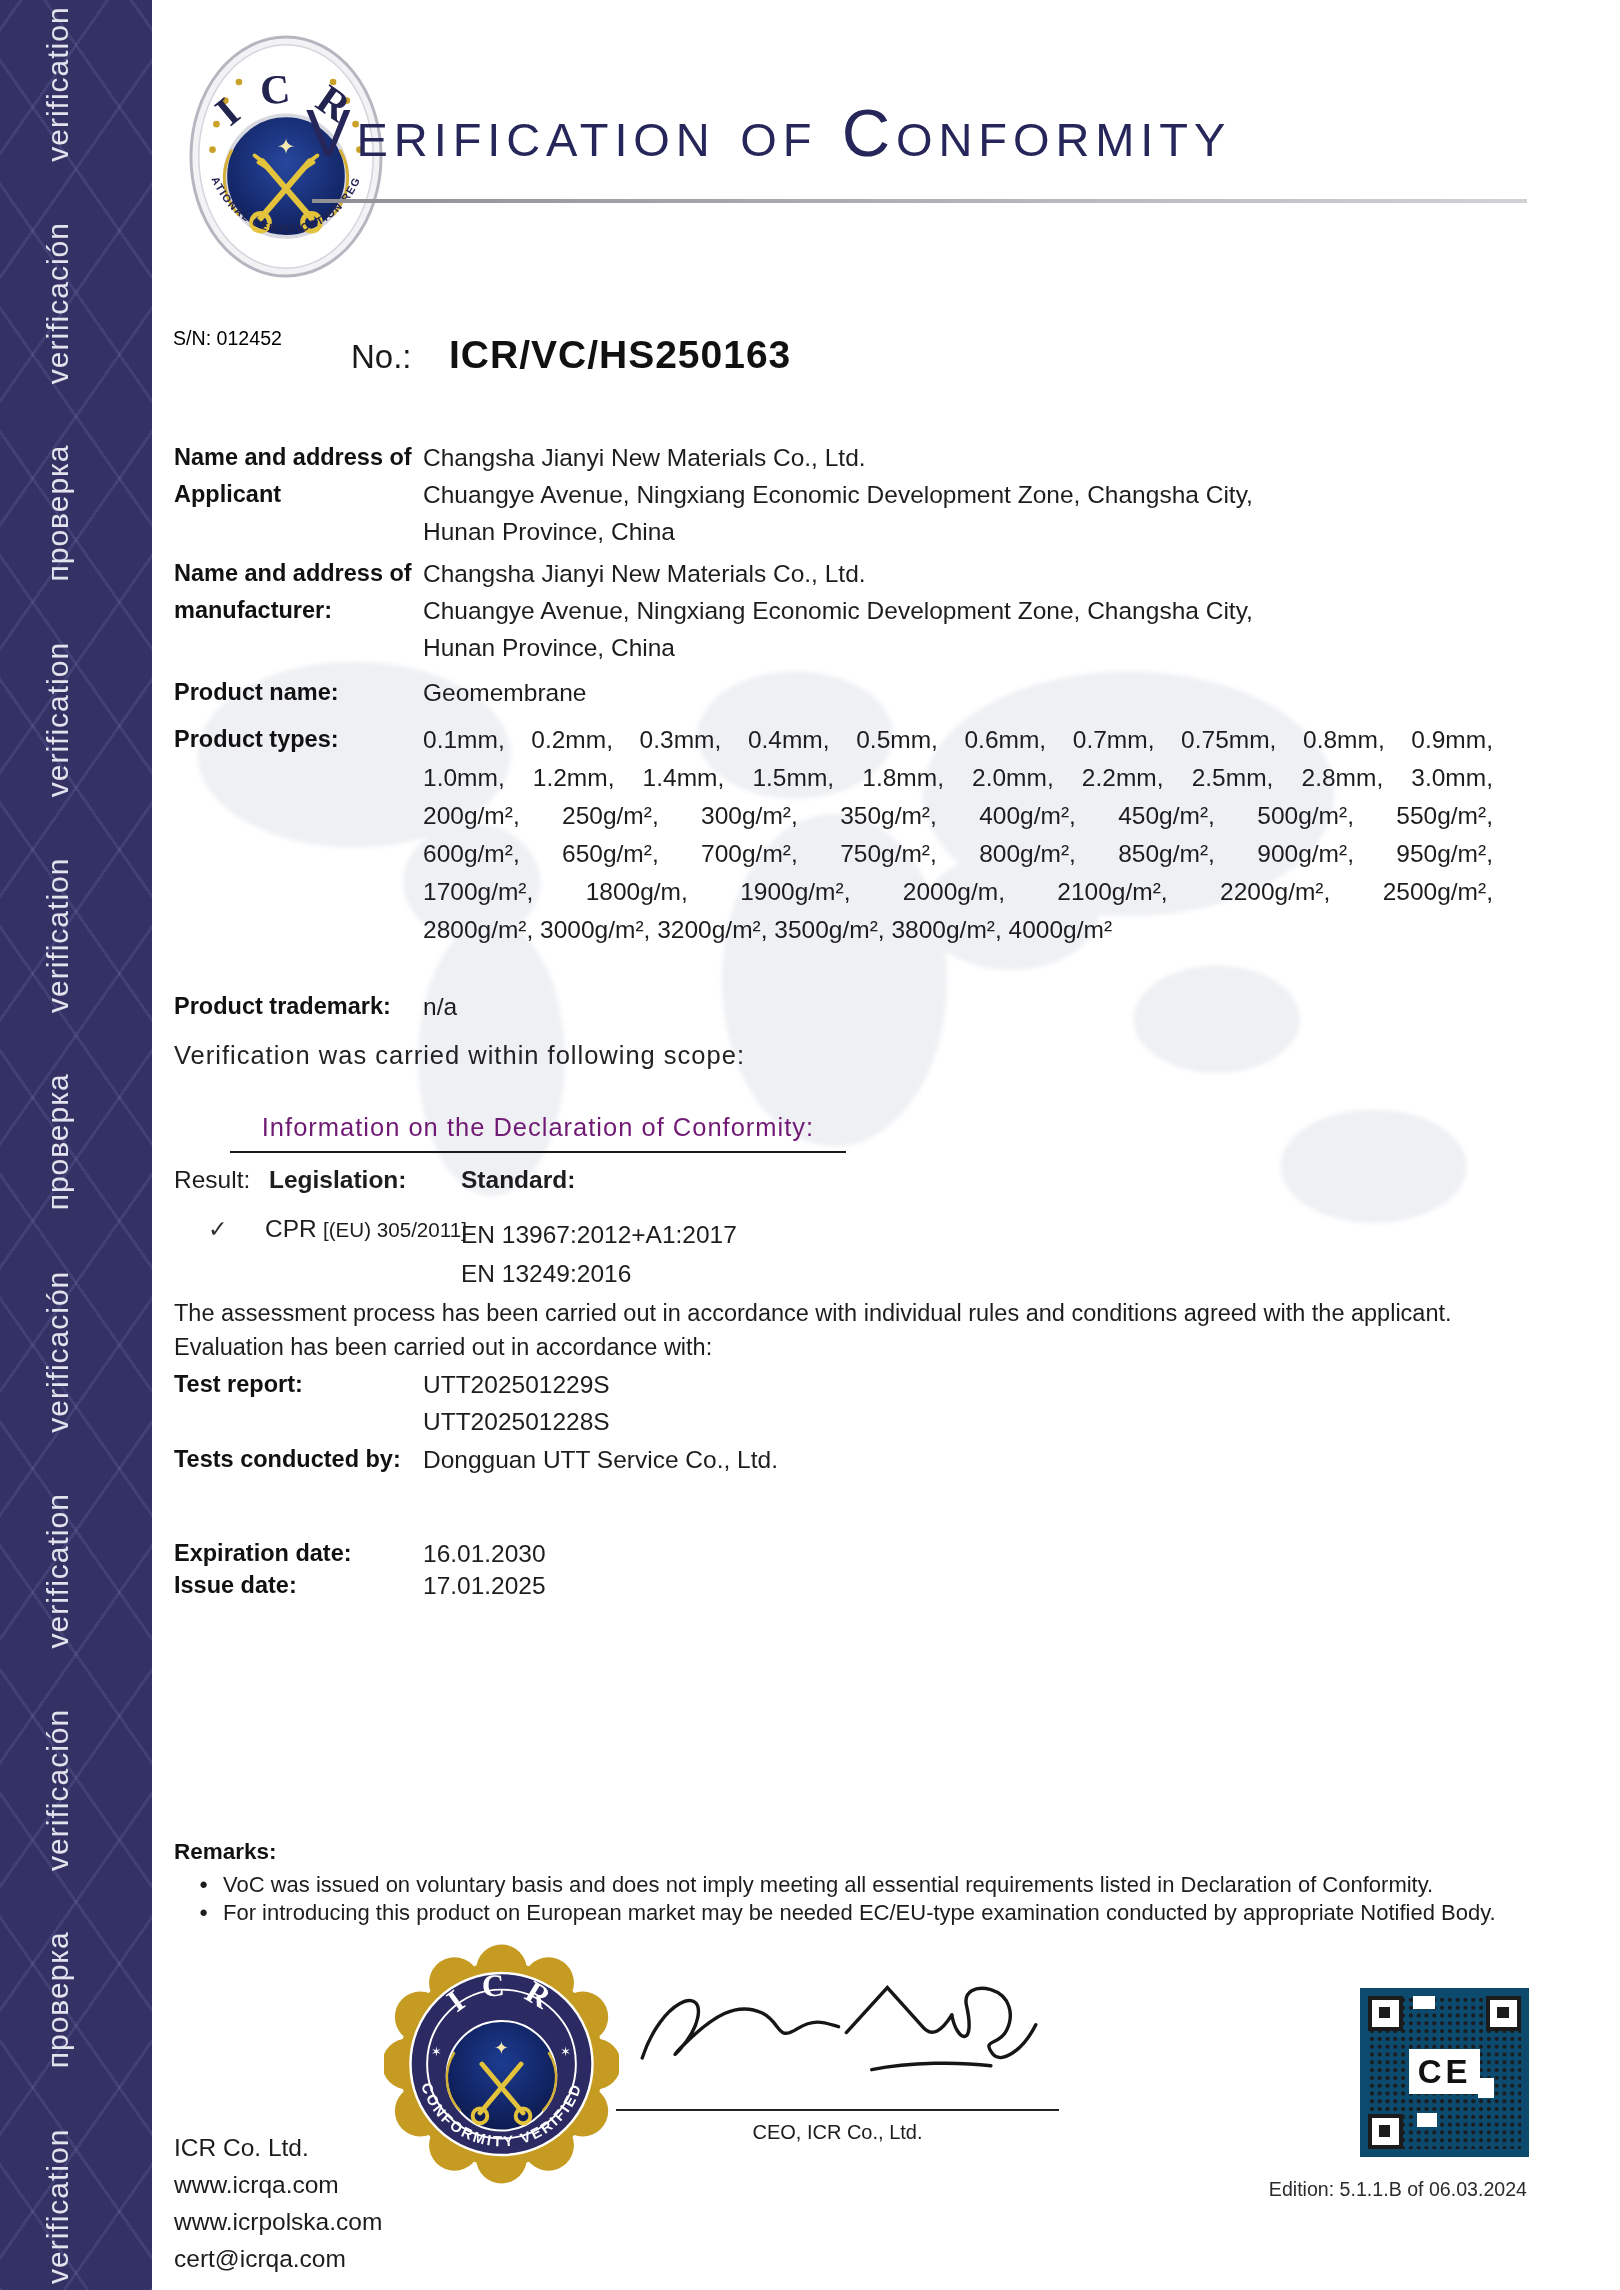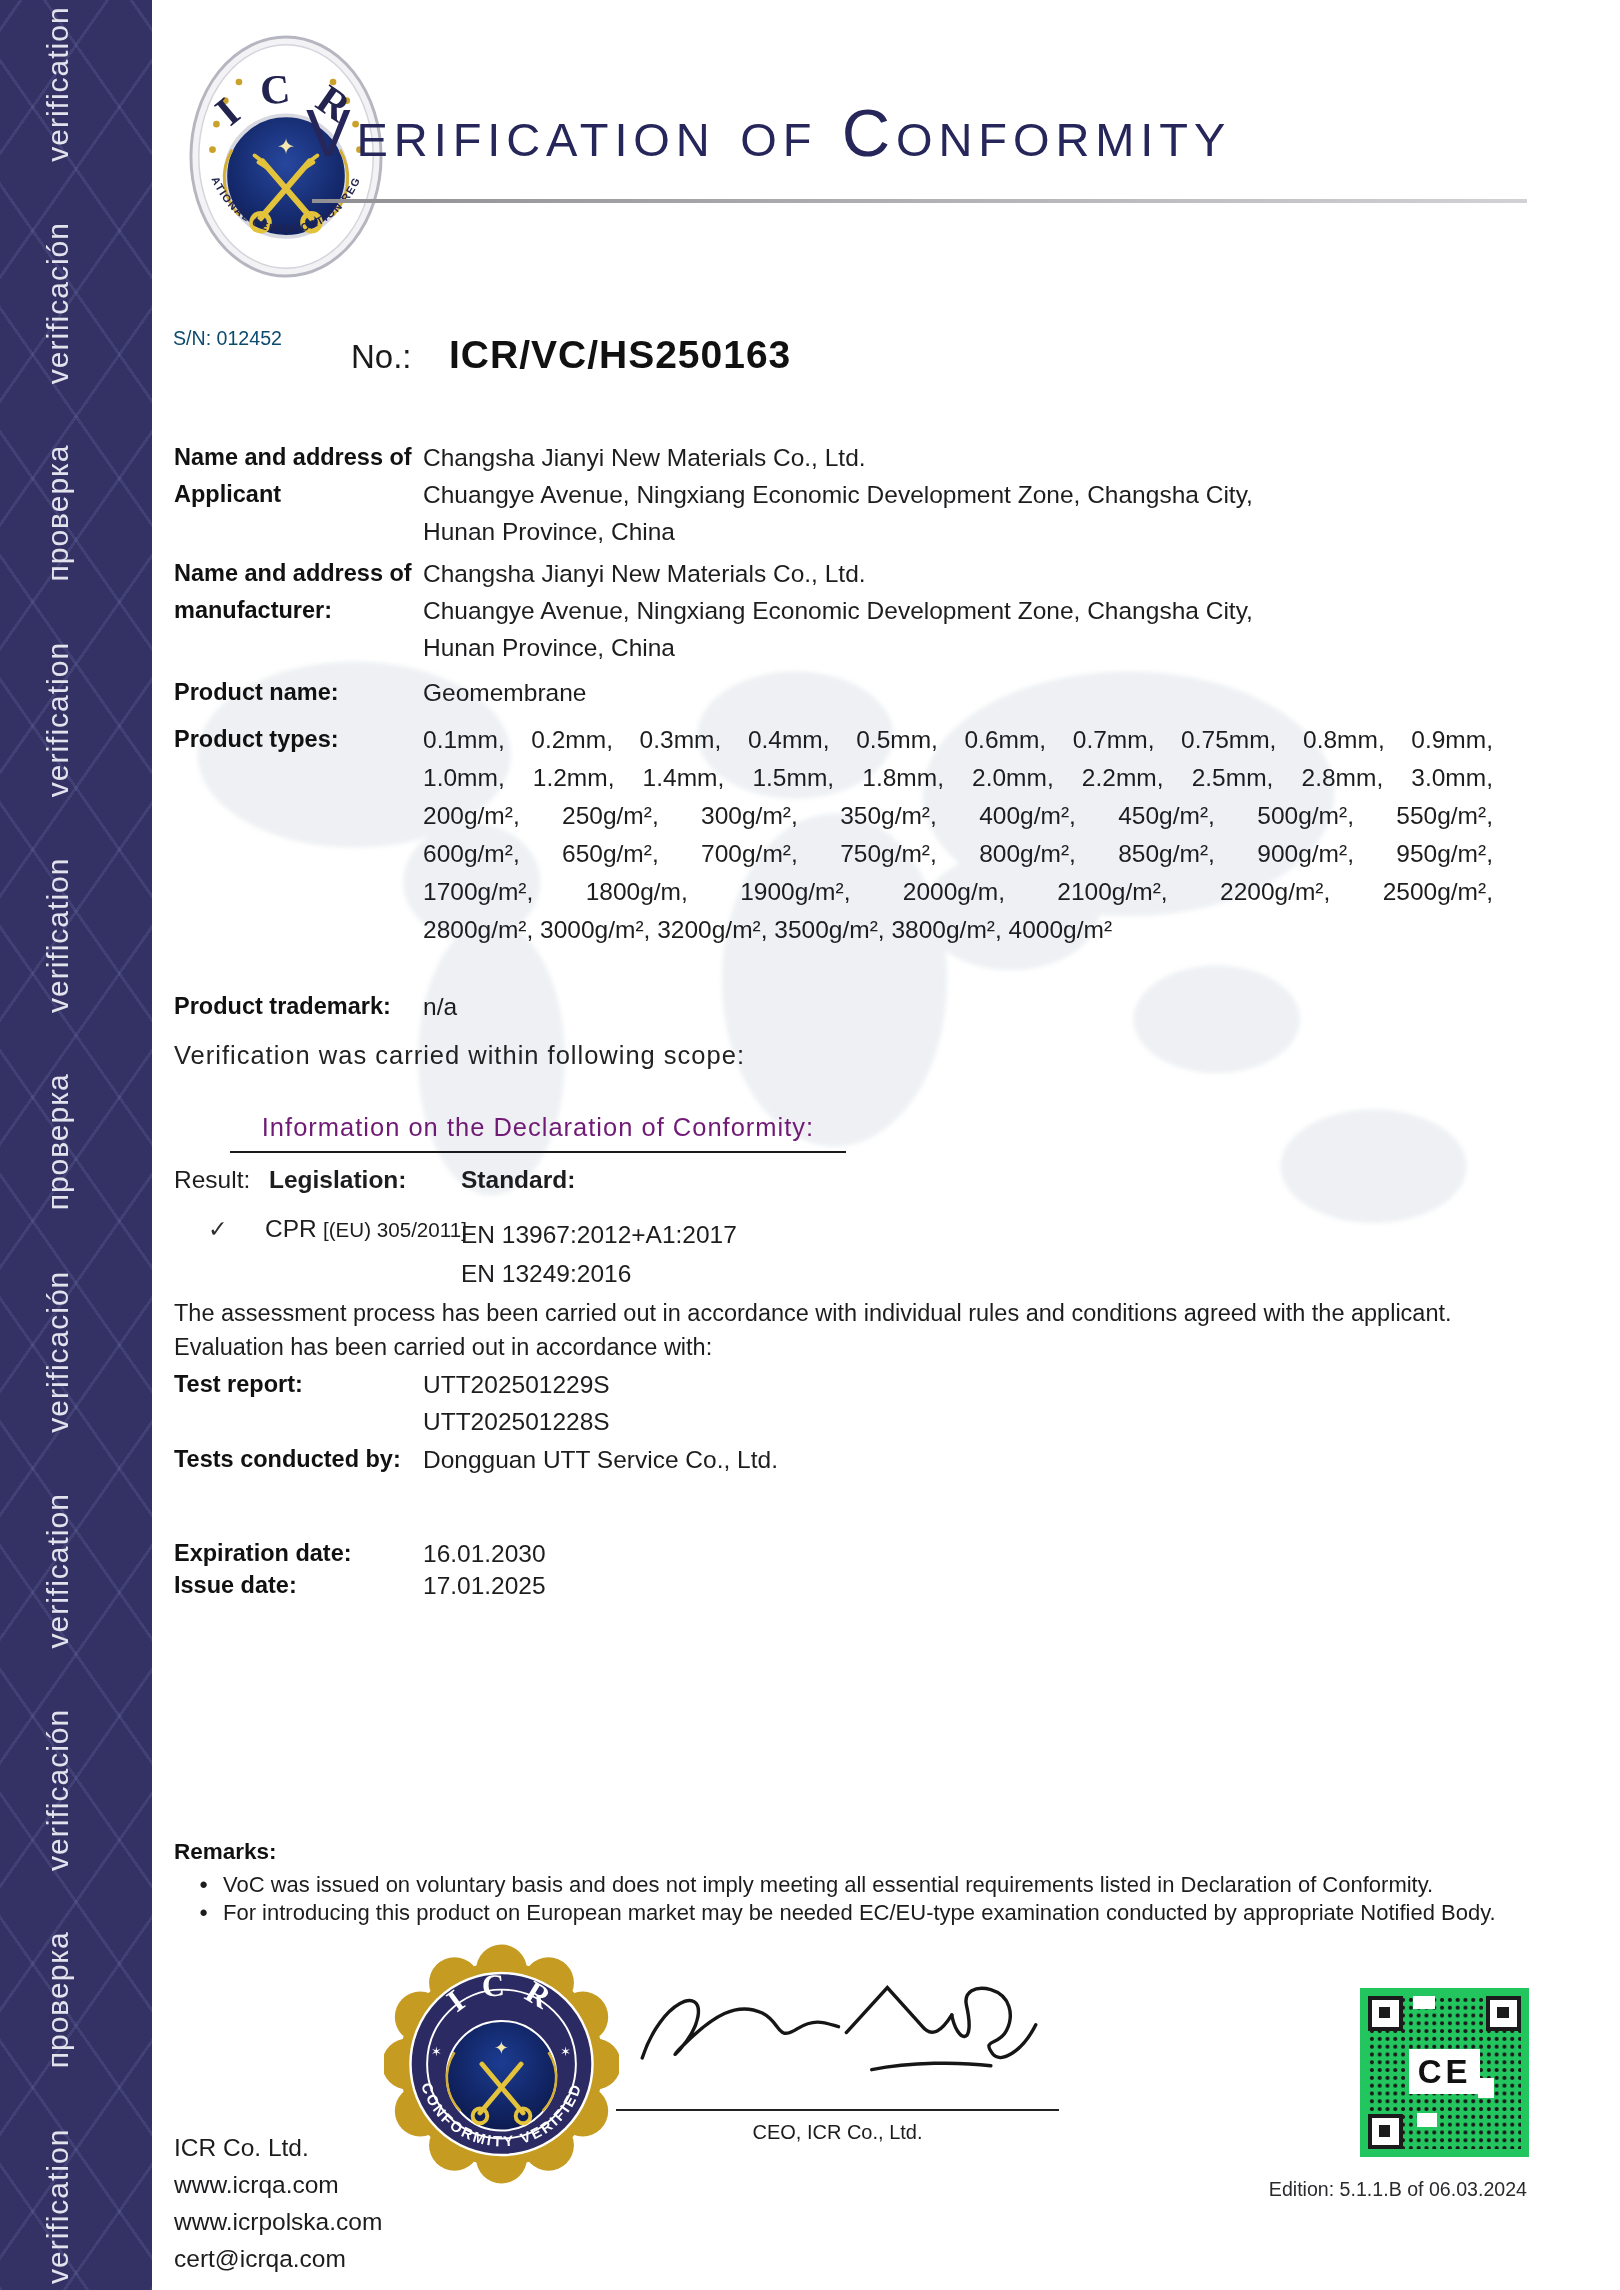--- a/index.html
+++ b/index.html
@@ -22,21 +22,21 @@
   .map-watermark{position:absolute;left:147px;top:588px;width:1473px;height:1235px;
     opacity:.6;filter:blur(2px);pointer-events:none;}
   
   .logo-seal{position:absolute;left:188px;top:33px;width:196px;height:247px;}
   .doc-title{
     position:absolute;left:306px;top:94px;margin:0;
     font-variant:small-caps;font-weight:500;font-size:67px;letter-spacing:5.9px;
     color:#26265a;white-space:nowrap;}
   .title-rule{position:absolute;left:312px;top:199px;width:1215px;height:3.9px;
     background:linear-gradient(to right,#8f8f94,#d2d2d6);}
-  .serial{position:absolute;left:173px;top:327px;font-size:19.6px;color:#0c4a6e;}
+  .serial{position:absolute;left:173px;top:327px;font-size:19.6px;color:#000000;}
   .doc-no{position:absolute;left:351px;top:333px;white-space:nowrap;}
   .doc-no .prefix{font-size:33px;color:#1a1a1c;}
   .doc-no .value{font-size:39px;font-weight:bold;color:#111;letter-spacing:1px;margin-left:33px;}
   
   .field{position:absolute;left:174px;display:flex;align-items:flex-start;}
   .flabel{width:249px;flex:0 0 249px;font-weight:bold;font-size:23.5px;line-height:37px;
     color:#111;white-space:pre-line;}
   .fvalue{width:1070px;font-size:24.5px;line-height:37px;color:#1d1d1f;}
   .fvalue.types{line-height:38px;}
   .jline{text-align:justify;text-align-last:justify;}
@@ -64,21 +64,21 @@
   .remarks ul{margin:5.9px 0 0 0;padding:0;list-style:none;}
   .remarks li{position:relative;padding-left:49px;font-size:22px;line-height:28px;color:#1d1d1f;}
   .remarks li::before{content:"\2022";position:absolute;left:25.5px;font-size:23.5px;}
   
   .footer-contact{position:absolute;left:174px;top:2129px;font-size:24.5px;line-height:37px;color:#1c1c1e;}
   .badge-seal{position:absolute;left:384px;top:1927px;width:235px;height:276px;}
   .signature{position:absolute;left:627px;top:1972px;width:423px;height:125px;}
   .sig-rule{position:absolute;left:616px;top:2109px;width:443px;border-top:2px solid #222;}
   .ceo-line{position:absolute;left:616px;top:2121px;width:443px;text-align:center;font-size:20px;color:#1c1c1e;}
   
-  .qr{position:absolute;left:1360px;top:1988px;width:169px;height:169px;background:#22c55e;}
+  .qr{position:absolute;left:1360px;top:1988px;width:169px;height:169px;background:#0c4a6e;}
   .qr-dots{position:absolute;inset:7.8px;
     background-image:radial-gradient(circle,#1b1b1b 33%,transparent 40%);
     background-size:7.8px 7.8px;}
   .qr-hole{position:absolute;background:#fff;}
   .finder{position:absolute;width:35px;height:35px;border:4.9px solid #1b1b1b;background:#fff;box-sizing:border-box;}
   .finder::after{content:"";position:absolute;left:6.9px;top:6.9px;width:11.8px;height:11.8px;background:#1b1b1b;}
   .finder.tl{left:7.8px;top:7.8px;}
   .finder.tr{right:7.8px;top:7.8px;}
   .finder.bl{left:7.8px;bottom:7.8px;}
   .qr-ce{position:absolute;left:49px;top:61px;width:71px;height:45px;background:#fff;

